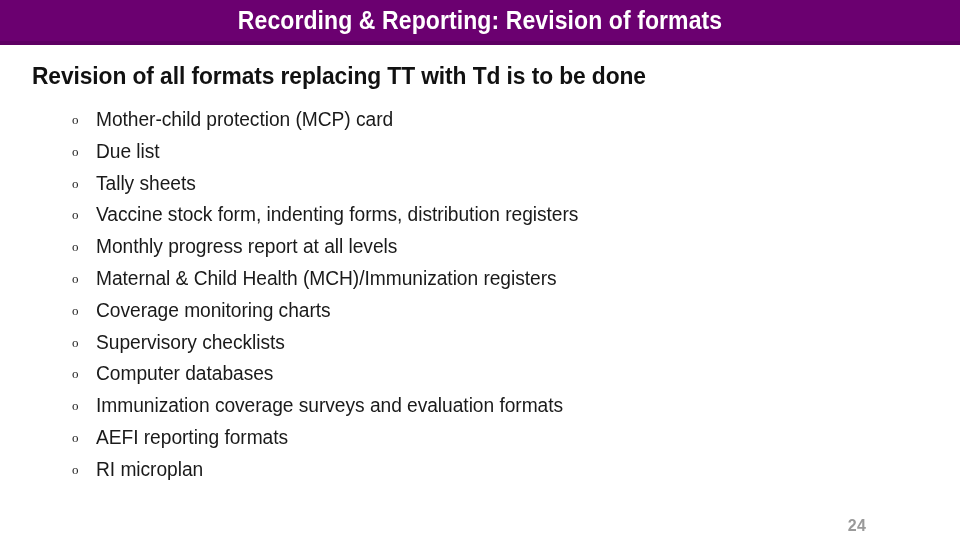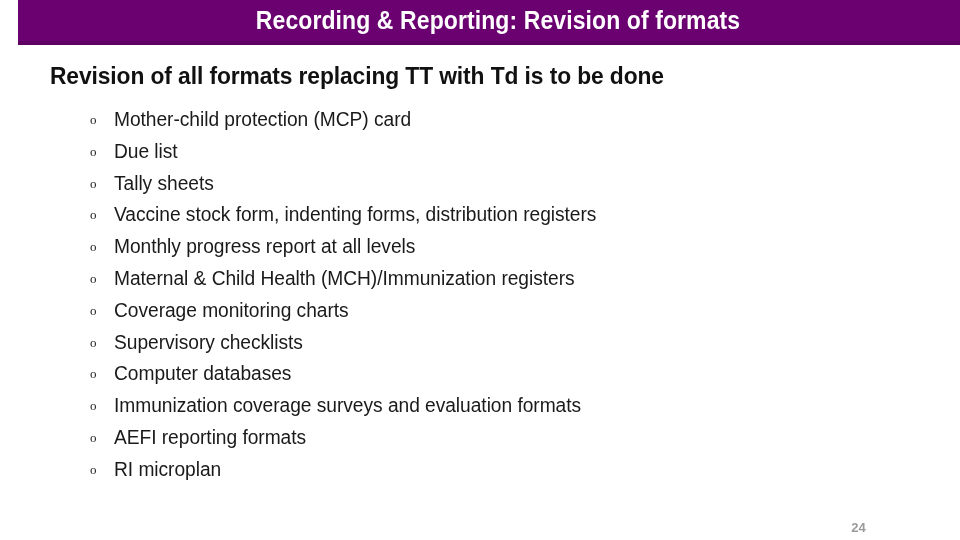--- a/index.html
+++ b/index.html
@@ -12,21 +12,20 @@
     background: #ffffff;
     font-family: "Liberation Sans", sans-serif;
     overflow: hidden;
     position: relative;
   }
 
   .slide {
     position: absolute;
     inset: 0;
     background: #ffffff;
-    margin-left: 18px;
   }
 
   
   .title-bar {
     position: absolute;
     left: 0;
     top: 0;
     width: 960px;
     height: 45px;
     background: #6b0070;
@@ -114,21 +113,21 @@
     transform-origin: left center;
   }
 
   
   .page-number {
     position: absolute;
     right: 94px;
     bottom: 5px;
     color: #9a9a9a;
     font-family: "Liberation Sans Narrow", "Liberation Sans", sans-serif;
-    font-size: 13px;
+    font-size: 16px;
     font-weight: bold;
     letter-spacing: 0.2px;
     text-align: center;
   }
 </style>
 </head>
 <body>
 
 <div class="slide">
 

